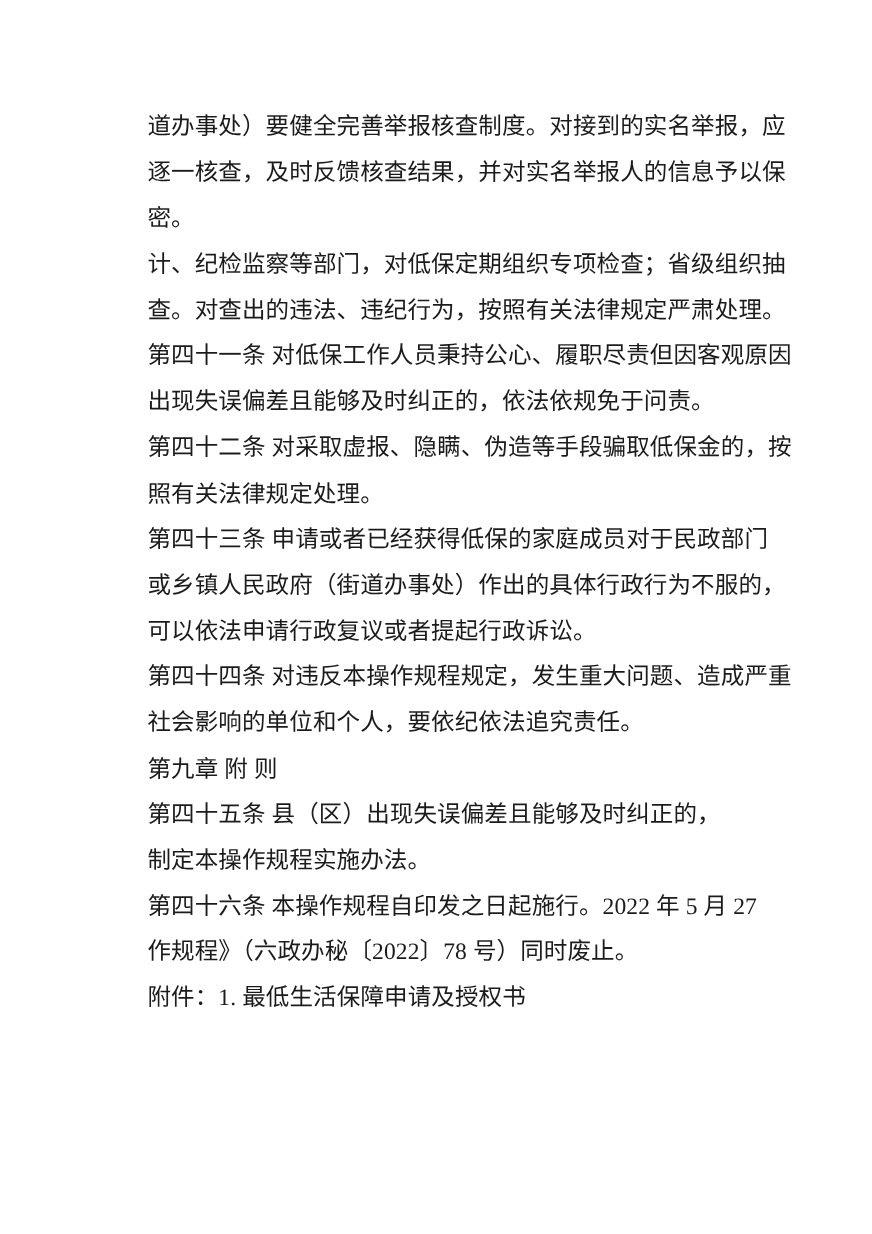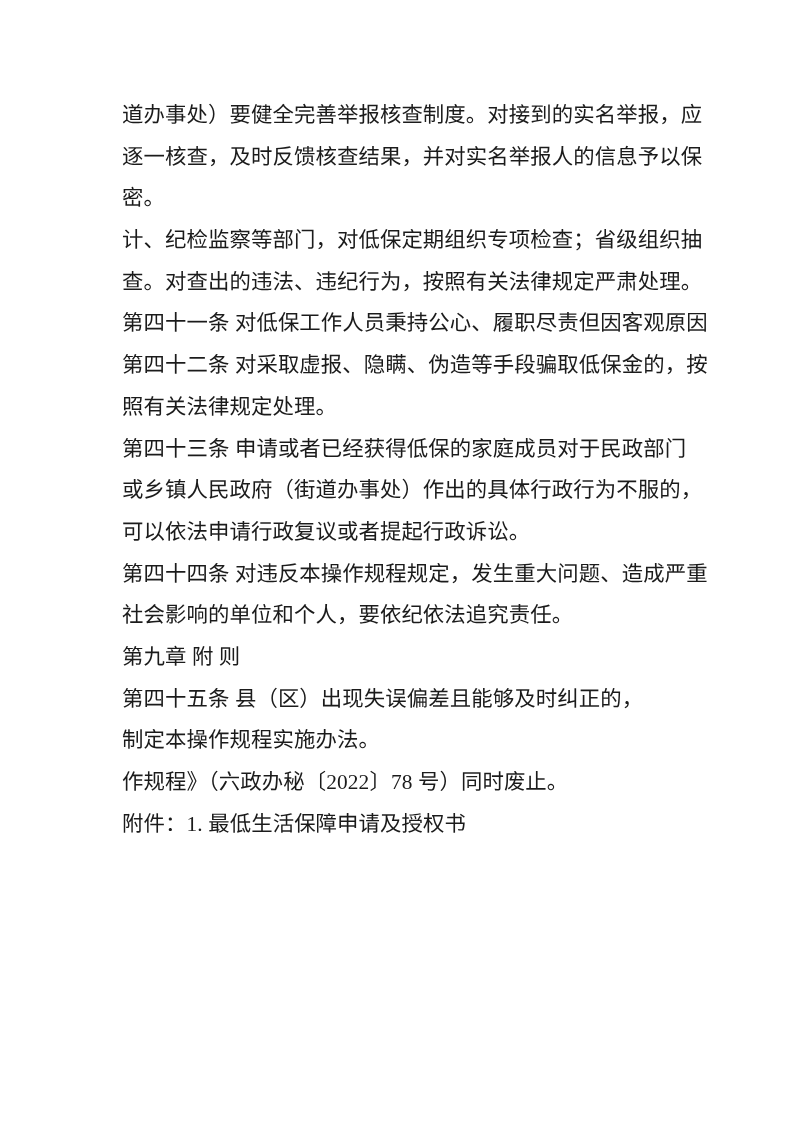--- a/index.html
+++ b/index.html
@@ -10,21 +10,21 @@
   .page {
     position: relative;
     width: 793px;
     height: 1122px;
     background: #ffffff;
     overflow: hidden;
     font-family: "Liberation Serif", "DejaVu Serif", serif;
   }
   .text-block {
     position: absolute;
-    left: 122px;
+    left: 134px;
     top: 95px;
     width: 600px;
   }
   .line {
     height: 41.7px;
     line-height: 41.7px;
     font-size: 21.4px;
     color: #1b1b1b;
     white-space: pre;
     letter-spacing: 0.1px;
@@ -36,26 +36,28 @@
 <body>
 
 <div class="page">
   <div class="text-block">
     <div class="line">道办事处）要健全完善举报核查制度。对接到的实名举报，应</div>
     <div class="line">逐一核查，及时反馈核查结果，并对实名举报人的信息予以保</div>
     <div class="line">密。</div>
     <div class="line">计、纪检监察等部门，对低保定期组织专项检查；省级组织抽</div>
     <div class="line">查。对查出的违法、违纪行为，按照有关法律规定严肃处理。</div>
     <div class="line">第四十一条 对低保工作人员秉持公心、履职尽责但因客观原因</div>
+    <div class="line">出现失误偏差且能够及时纠正的，依法依规免于问责。</div>
     <div class="line">第四十二条 对采取虚报、隐瞒、伪造等手段骗取低保金的，按</div>
     <div class="line">照有关法律规定处理。</div>
     <div class="line">第四十三条 申请或者已经获得低保的家庭成员对于民政部门</div>
     <div class="line">或乡镇人民政府（街道办事处）作出的具体行政行为不服的，</div>
     <div class="line">可以依法申请行政复议或者提起行政诉讼。</div>
     <div class="line">第四十四条 对违反本操作规程规定，发生重大问题、造成严重</div>
     <div class="line">社会影响的单位和个人，要依纪依法追究责任。</div>
     <div class="line">第九章 附 则</div>
     <div class="line">第四十五条 县（区）出现失误偏差且能够及时纠正的，</div>
     <div class="line">制定本操作规程实施办法。</div>
+    <div class="line">第四十六条 本操作规程自印发之日起施行。2022 年 5 月 27</div>
     <div class="line">作规程》（六政办秘〔2022〕78 号）同时废止。</div>
     <div class="line">附件：1. 最低生活保障申请及授权书</div>
   </div>
 </div>
 
 </body></html>

